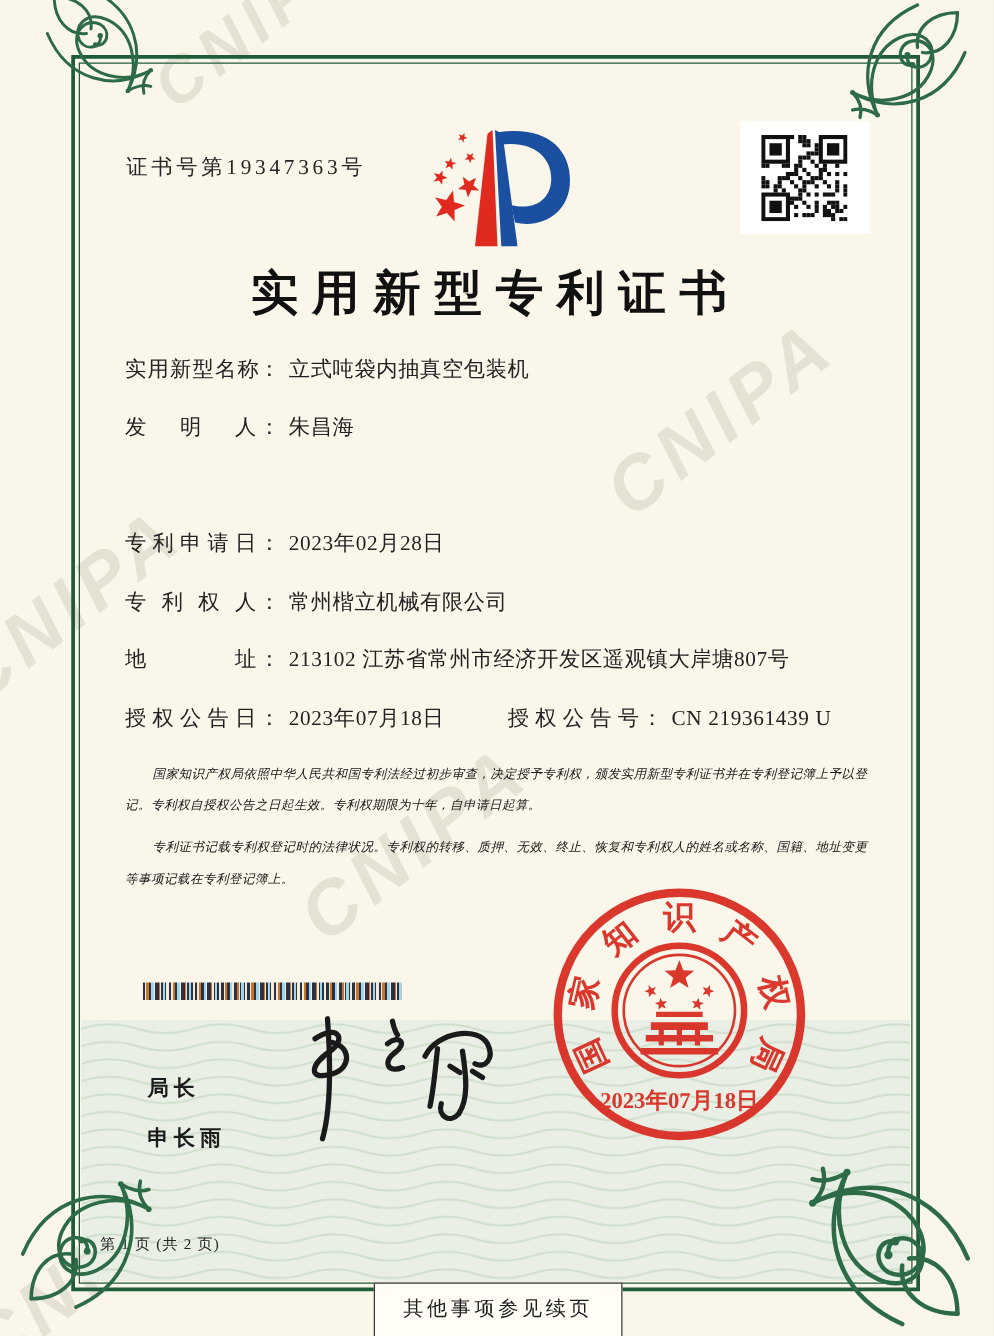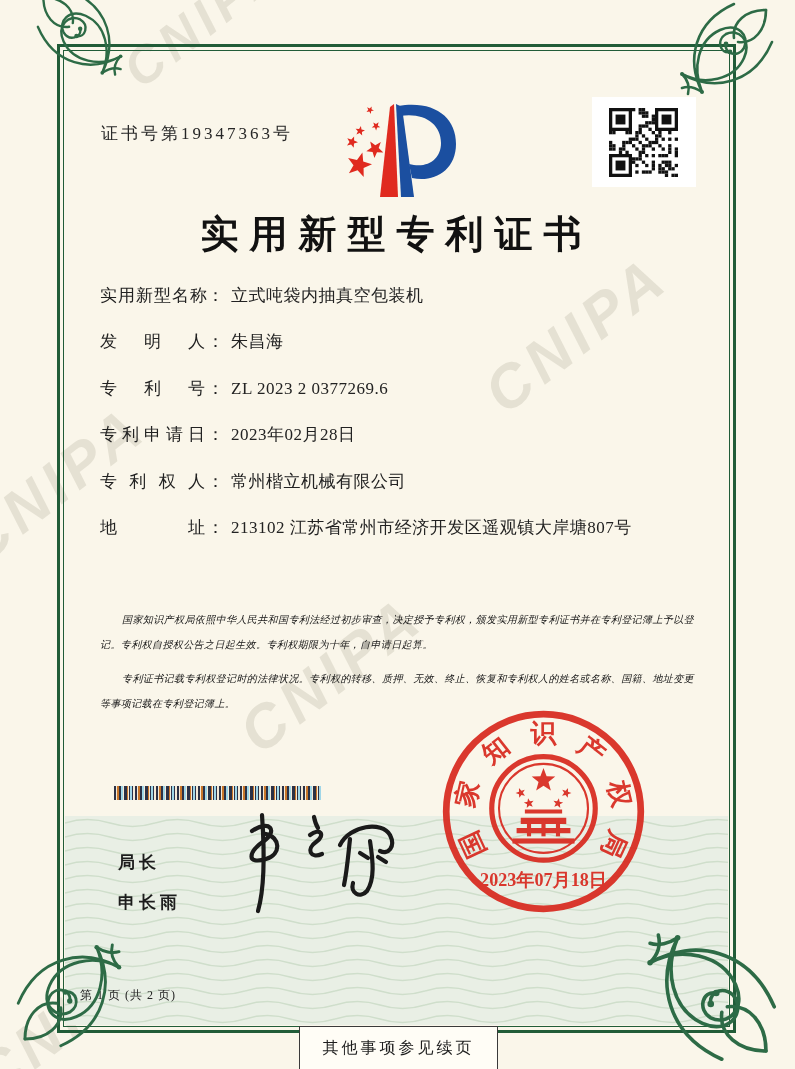--- a/index.html
+++ b/index.html
@@ -34,21 +34,21 @@
   .paras p{margin:0 0 9px 0;text-indent:2.2em;}
   
   .barcode{position:absolute;left:50px;top:735px;width:207px;height:14px;
     background:repeating-linear-gradient(90deg,
       #2b3147 0 2px,#f4ead8 2px 3px,#c8762a 3px 5px,#2b3147 5px 7px,
       #9fd6e8 7px 9px,#f4ead8 9px 10px,#2b3147 10px 13px,#c8762a 13px 14px,
       #f4ead8 14px 15px,#2b3147 15px 16px,#9fd6e8 16px 18px,#2b3147 18px 19px,#f4ead8 19px 21px);}
   
   .signer{position:absolute;left:54px;top:800px;font-family:"Liberation Sans","DejaVu Sans",sans-serif;
           font-weight:bold;font-size:17px;letter-spacing:4px;color:#1c1c1c;z-index:4;}
-  .signer div{margin-bottom:17px;}
+  .signer div{margin-bottom:17px;margin-top:8px;}
   .sig{position:absolute;left:158px;top:760px;z-index:4;}
   
   .seal{position:absolute;left:440px;top:708px;width:207px;height:207px;z-index:7;opacity:0.92;}
   
   .pageinfo{position:absolute;left:16px;top:936px;width:100%;text-align:left;font-size:12px;
             letter-spacing:1px;color:#222;z-index:4;}
   .contbox{position:absolute;left:299px;top:1026px;width:197px;height:60px;background:#fffdf6;
            border:1.5px solid #3a3a3a;z-index:8;text-align:center;font-size:16px;
            letter-spacing:3px;line-height:42px;color:#1d1d1d;}
   
@@ -219,31 +219,32 @@
     </div>
 
     <div class="title">实用新型专利证书</div>
 
     <div class="row" style="top:233px;">
       <span class="flabel">实用新型名称</span><span class="colon">：</span><span class="fval">立式吨袋内抽真空包装机</span>
     </div>
     <div class="row" style="top:279px;">
       <span class="flabel">发明人</span><span class="colon">：</span><span class="fval">朱昌海</span>
     </div>
-    <div class="row" style="top:326px;">
-      <span class="flabel">专利号</span><span class="colon">：</span><span class="fval">ZL 2023 2 0377269.6</span>
-    </div>
     <div class="row" style="top:372px;">
       <span class="flabel">专利申请日</span><span class="colon">：</span><span class="fval">2023年02月28日</span>
     </div>
     <div class="row" style="top:419px;">
       <span class="flabel">专利权人</span><span class="colon">：</span><span class="fval">常州楷立机械有限公司</span>
     </div>
     <div class="row" style="top:465px;">
       <span class="flabel">地址</span><span class="colon">：</span><span class="fval">213102 江苏省常州市经济开发区遥观镇大岸塘807号</span>
+    </div>
+    <div class="row" style="top:512px;">
+      <span class="half"><span class="flabel">授权公告日</span><span class="colon">：</span><span class="fval">2023年07月18日</span></span>
+      <span><span class="flabel">授权公告号</span><span class="colon">：</span><span class="fval">CN 219361439 U</span></span>
     </div>
 
     <div class="paras">
       <p>国家知识产权局依照中华人民共和国专利法经过初步审查，决定授予专利权，颁发实用新型专利证书并在专利登记簿上予以登记。专利权自授权公告之日起生效。专利权期限为十年，自申请日起算。</p>
       <p>专利证书记载专利权登记时的法律状况。专利权的转移、质押、无效、终止、恢复和专利权人的姓名或名称、国籍、地址变更等事项记载在专利登记簿上。</p>
     </div>
 
     <div class="barcode"></div>
 
     <div class="signer">

